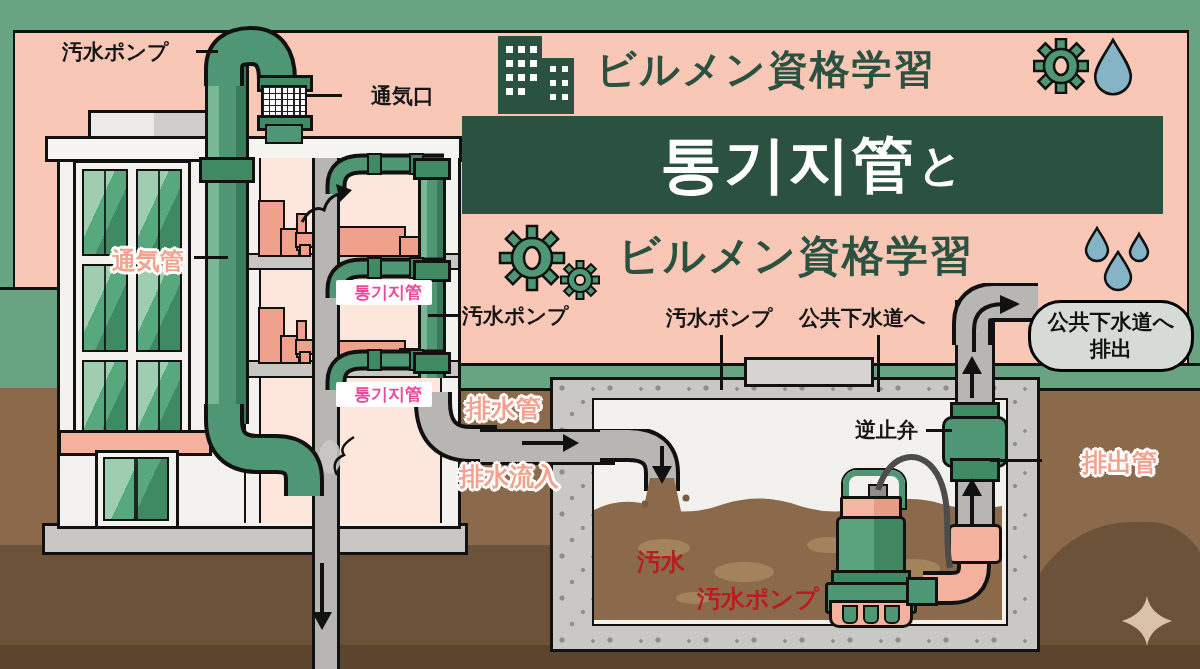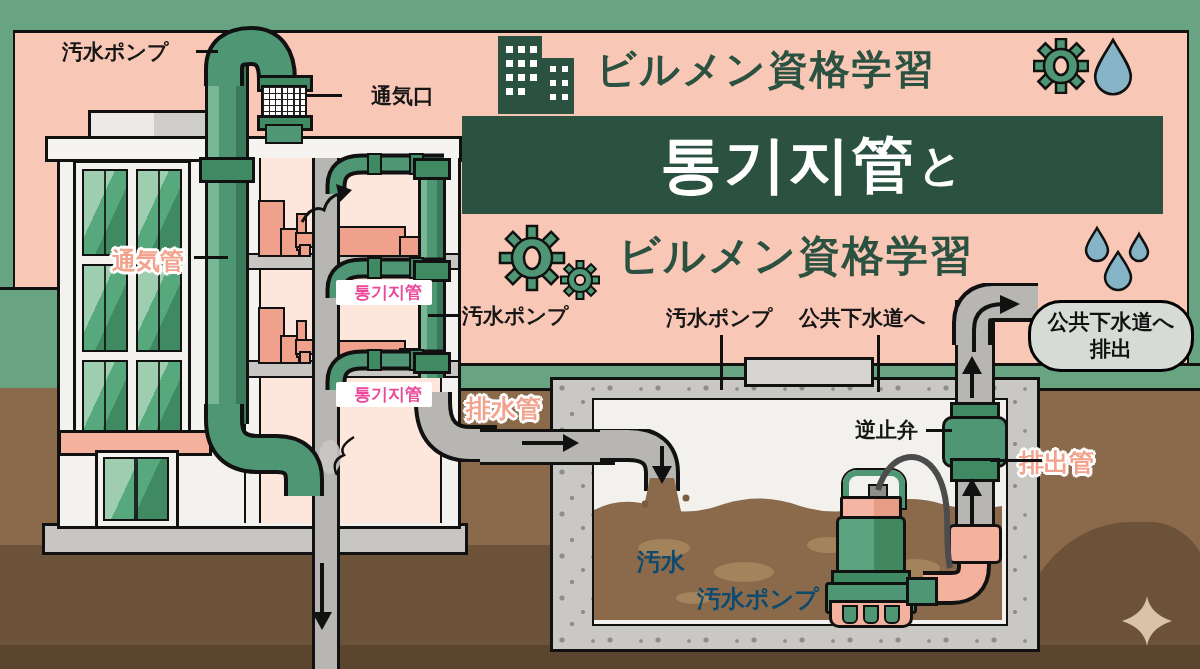--- a/index.html
+++ b/index.html
@@ -26,21 +26,21 @@
   .greenpipe{background:linear-gradient(90deg,#7ab895 0 28%,#4e9674 28% 74%,#3a7a5b 74%);
              border-left:3px solid #111;border-right:3px solid #111;}
   .collar{background:#3f8a63;border:3px solid #111;}
   .salmon{background:#efa18c;border:2px solid #111;}
   .pinkband{background:#f3b19e;border:3px solid #111;}
   
   .lbl{color:#161616;font-weight:900;font-size:21px;line-height:1.22;white-space:nowrap;}
   .plbl{color:#f2a28d;font-weight:900;font-size:25px;white-space:nowrap;
     text-shadow:-2px -2px 0 #fff,2px -2px 0 #fff,-2px 2px 0 #fff,2px 2px 0 #fff,
                 0 -3px 0 #fff,0 3px 0 #fff,-3px 0 0 #fff,3px 0 0 #fff;}
-  .wlbl{color:#0c4a6e;font-weight:900;font-size:24px;white-space:nowrap;}
+  .wlbl{color:#b91c1c;font-weight:900;font-size:24px;white-space:nowrap;}
   .leadh{background:#111;height:3px;}
   .leadv{background:#111;width:3px;}
   .pillbl{background:#fff;border-radius:2px;color:#ec4899;font-weight:900;font-size:17px;
           display:flex;align-items:center;justify-content:center;white-space:nowrap;padding-left:8px;}
   
   .brand{color:#2b5140;font-weight:900;white-space:nowrap;letter-spacing:2px;}
   #banner{background:#2b5140;display:flex;align-items:center;justify-content:center;}
   #banner .t1{color:#fff;font-weight:900;font-size:62px;letter-spacing:2px;white-space:nowrap;}
   #banner .t2{color:#fff;font-weight:900;font-size:44px;white-space:nowrap;padding:0 2px;}
   .pill{background:#d7dbd6;border:3px solid #000000;border-radius:33px;display:flex;flex-direction:column;
@@ -257,31 +257,32 @@
   <div class="abs plbl" style="left:112px;top:245px;font-size:24px;">通気管</div>
   <div class="abs leadh" style="left:194px;top:256px;width:34px;"></div>
 
   <div class="abs pillbl" style="left:336px;top:280px;width:88px;height:25px;">통기지管</div>
   <div class="abs pillbl" style="left:336px;top:382px;width:88px;height:25px;">통기지管</div>
 
   <div class="abs lbl" style="left:462px;top:304px;">汚水ポンプ</div>
   <div class="abs leadh" style="left:428px;top:314px;width:32px;"></div>
 
   <div class="abs plbl" style="left:466px;top:392px;">排水管</div>
+  <div class="abs plbl" style="left:459px;top:460px;">排水流入</div>
 
   <div class="abs lbl" style="left:666px;top:306px;">汚水ポンプ</div>
   <div class="abs leadv" style="left:720px;top:335px;height:55px;"></div>
 
   <div class="abs lbl" style="left:799px;top:306px;">公共下水道へ</div>
   <div class="abs leadv" style="left:877px;top:335px;height:57px;"></div>
 
   <div class="abs lbl" style="left:855px;top:418px;">逆止弁</div>
   <div class="abs leadh" style="left:926px;top:429px;width:26px;"></div>
 
-  <div class="abs plbl" style="left:1019px;top:446px;">排出管</div>
+  <div class="abs plbl" style="left:1082px;top:446px;">排出管</div>
   <div class="abs leadh" style="left:990px;top:459px;width:52px;"></div>
 
   <div class="abs wlbl" style="left:637px;top:546px;">汚水</div>
   <div class="abs wlbl" style="left:697px;top:583px;">汚水ポンプ</div>
 
   <svg class="abs" style="left:496px;top:34px;" width="88" height="80">
     <rect x="2" y="2" width="44" height="78" fill="#2b5140"></rect>
     <rect x="46" y="24" width="32" height="56" fill="#2b5140"></rect>
     <g fill="#fff">
       <rect x="10" y="12" width="7" height="7"></rect>

